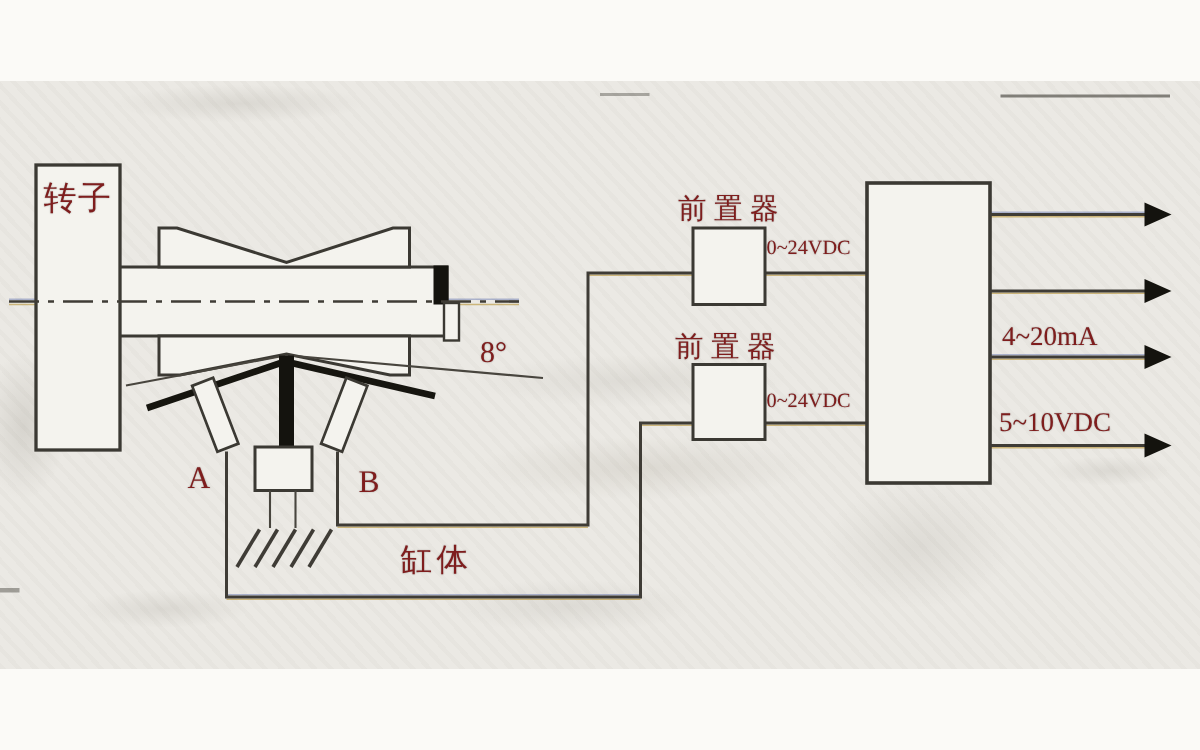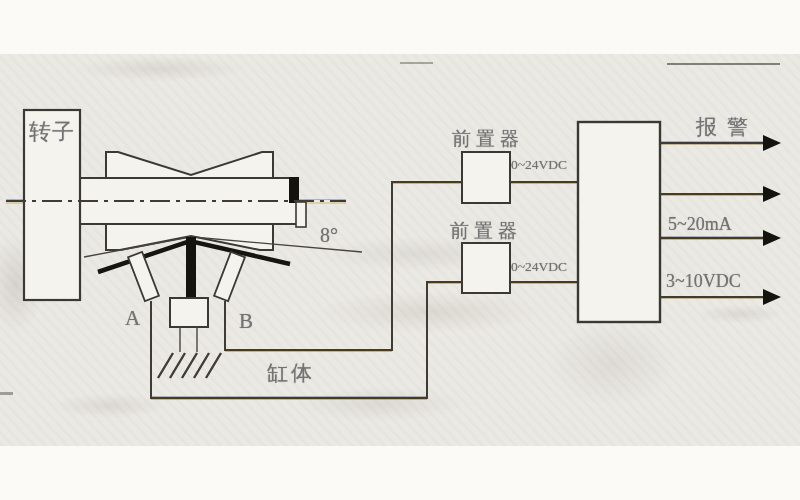--- a/index.html
+++ b/index.html
@@ -25,21 +25,21 @@
   .bleed{position:absolute; background:#55534c; filter:blur(.4px);}
   .art{position:absolute; left:0; top:0;}
   .w    {stroke:#3f3c36; stroke-width:2;   fill:none;}
   .thin {stroke:#48453e; stroke-width:1.4; fill:none;}
   .thick{stroke:#16150f; stroke-width:4.5; fill:none;}
   .box  {fill:#f4f3ee;  stroke:#3b3933; stroke-width:2;}
   .blk  {fill:#14130e;  stroke:none;}
   .fy   {stroke:rgba(178,138,34,.55); stroke-width:1.1; fill:none;}
   .fb   {stroke:rgba(76,96,168,.40);  stroke-width:1;   fill:none;}
   .lbl{
-    position:absolute; color:#737373; white-space:nowrap;
+    position:absolute; color:#7f1d1d; white-space:nowrap;
     text-shadow:0 0 1px rgba(46,44,39,.45);
   }
   .cjk2{font-size:21px; letter-spacing:10px;}
   .l-rotor   {left:29px;  top:117px; font-size:22px; letter-spacing:1px;}
   .l-a       {left:125px; top:306px; font-size:21px;}
   .l-b       {left:239px; top:309px; font-size:21px;}
   .l-cyl     {left:221px; top:359px; font-size:21px; letter-spacing:3px;margin-left:46px;}
   .l-angle   {left:320px; top:224px; font-size:20px;}
   .l-pre1    {left:452px; top:126px; font-size:19px; letter-spacing:5px;}
   .l-pre2    {left:450px; top:218px; font-size:19px; letter-spacing:5px;}
@@ -133,16 +133,15 @@
   <div class="lbl l-a">A</div>
   <div class="lbl l-b">B</div>
   <div class="lbl l-cyl">缸体</div>
   <div class="lbl l-angle">8°</div>
 
   <div class="lbl l-pre1">前置器</div>
   <div class="lbl l-sup1">0~24VDC</div>
   <div class="lbl l-pre2">前置器</div>
   <div class="lbl l-sup2">0~24VDC</div>
 
-  <div class="lbl cjk2 l-out0">报警</div>
-  <div class="lbl l-out2">5~20mA</div>
-  <div class="lbl l-out3">3~10VDC</div>
+  <div class="lbl l-out2">4~20mA</div>
+  <div class="lbl l-out3">5~10VDC</div>
 </div>
 
 </body></html>

